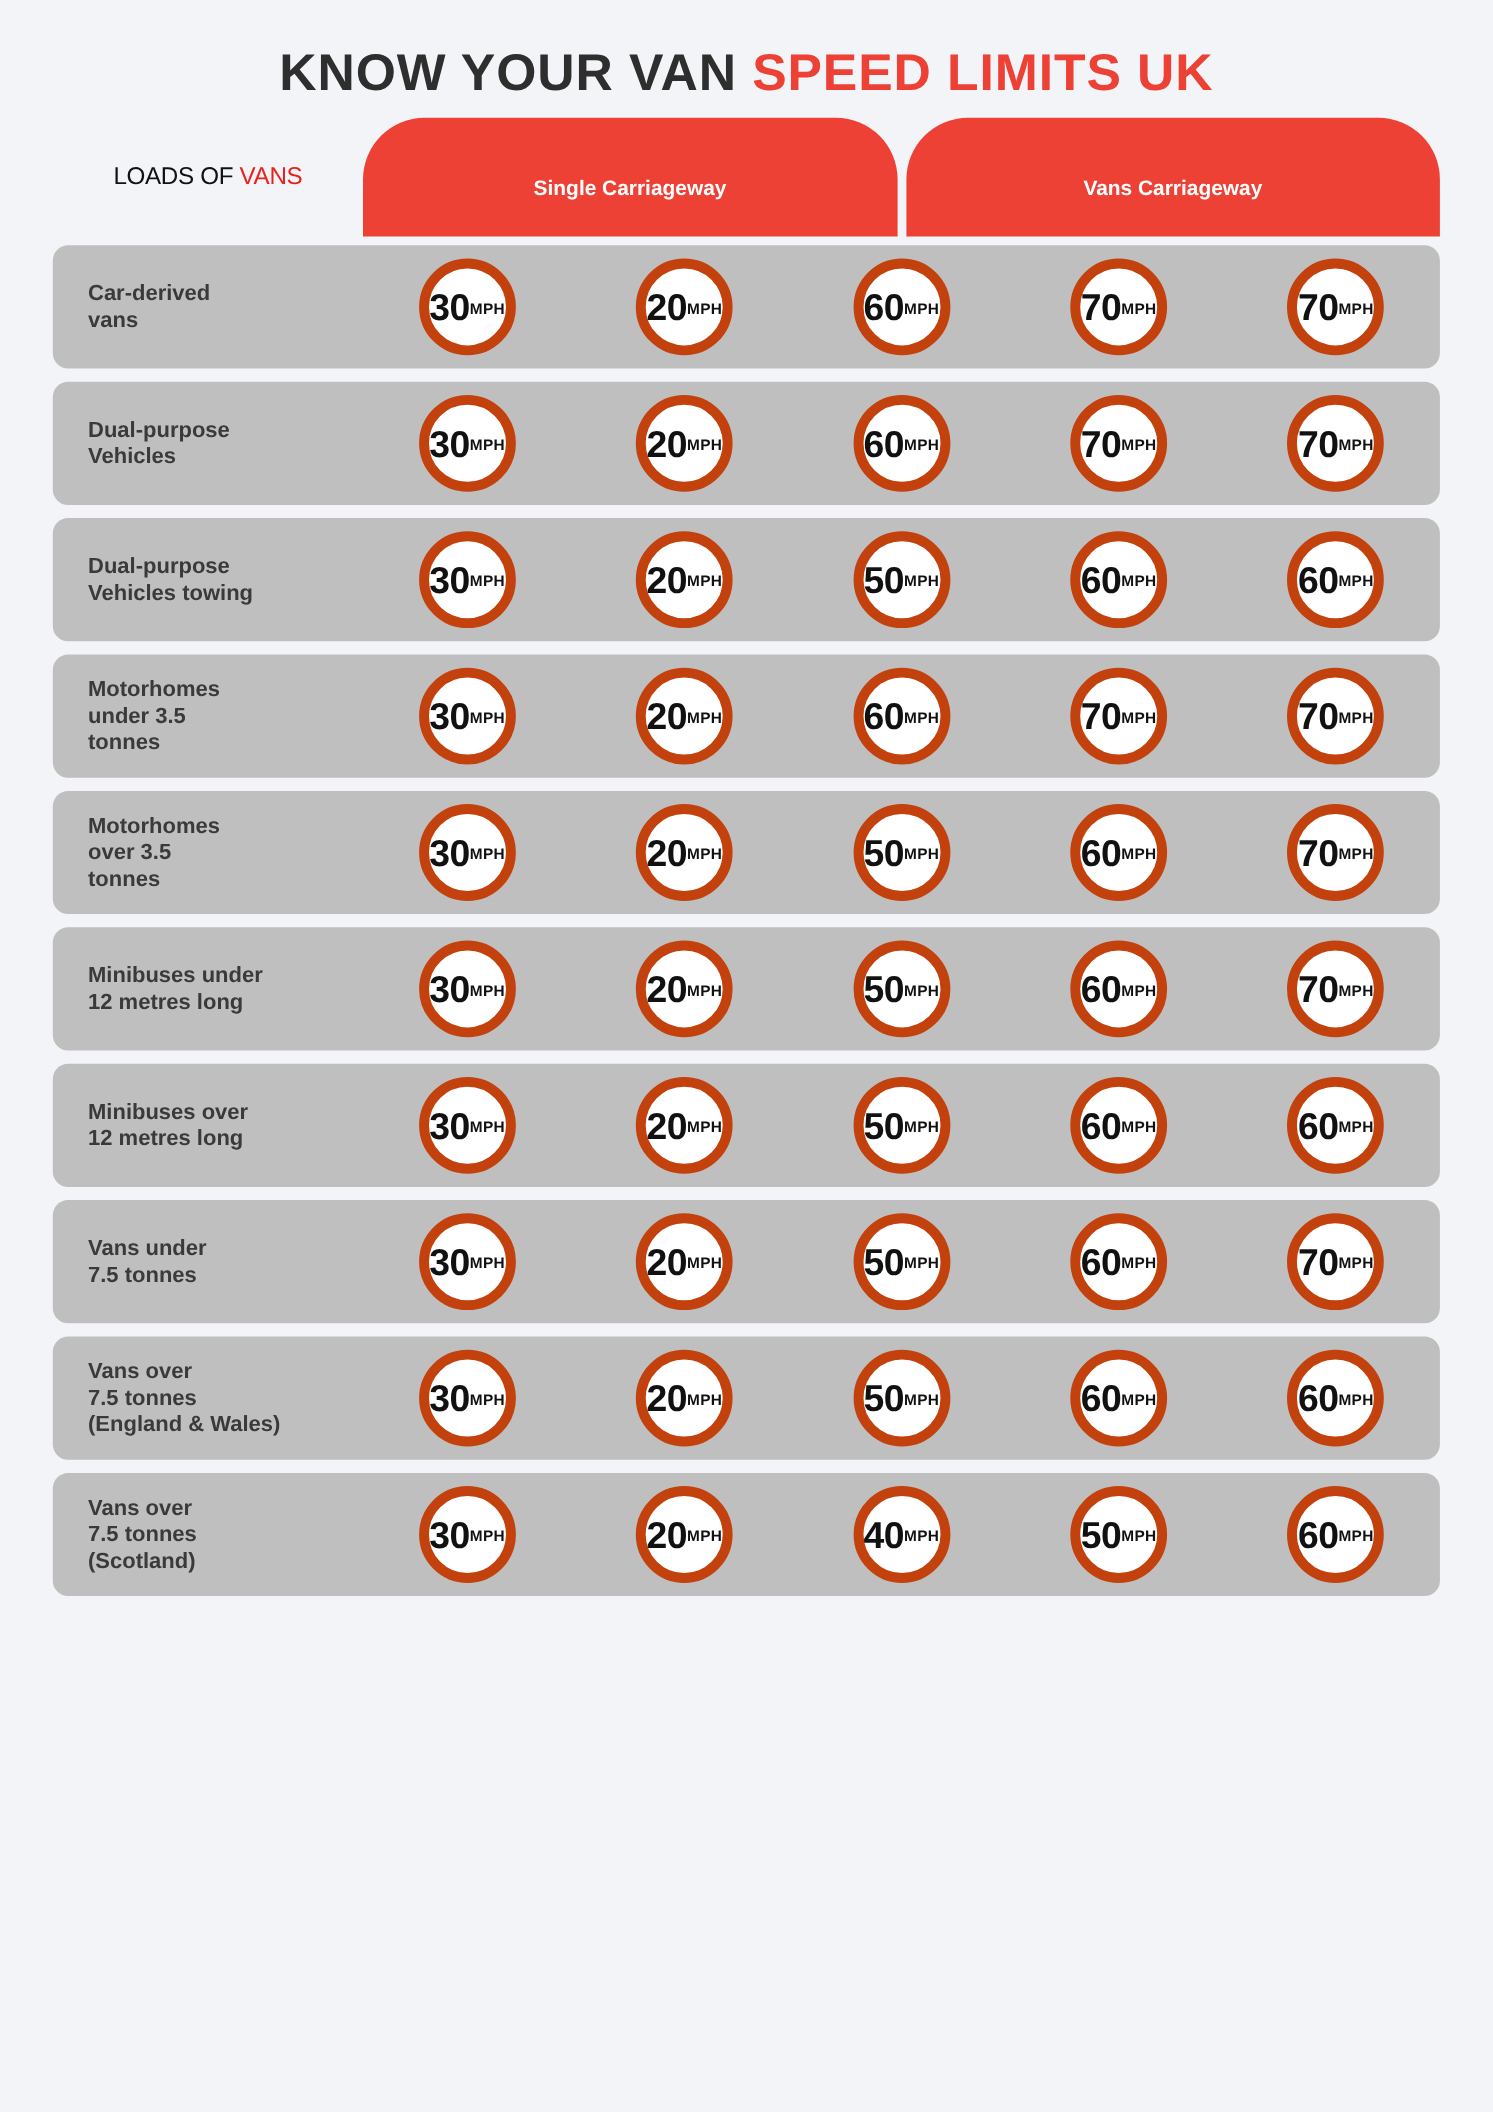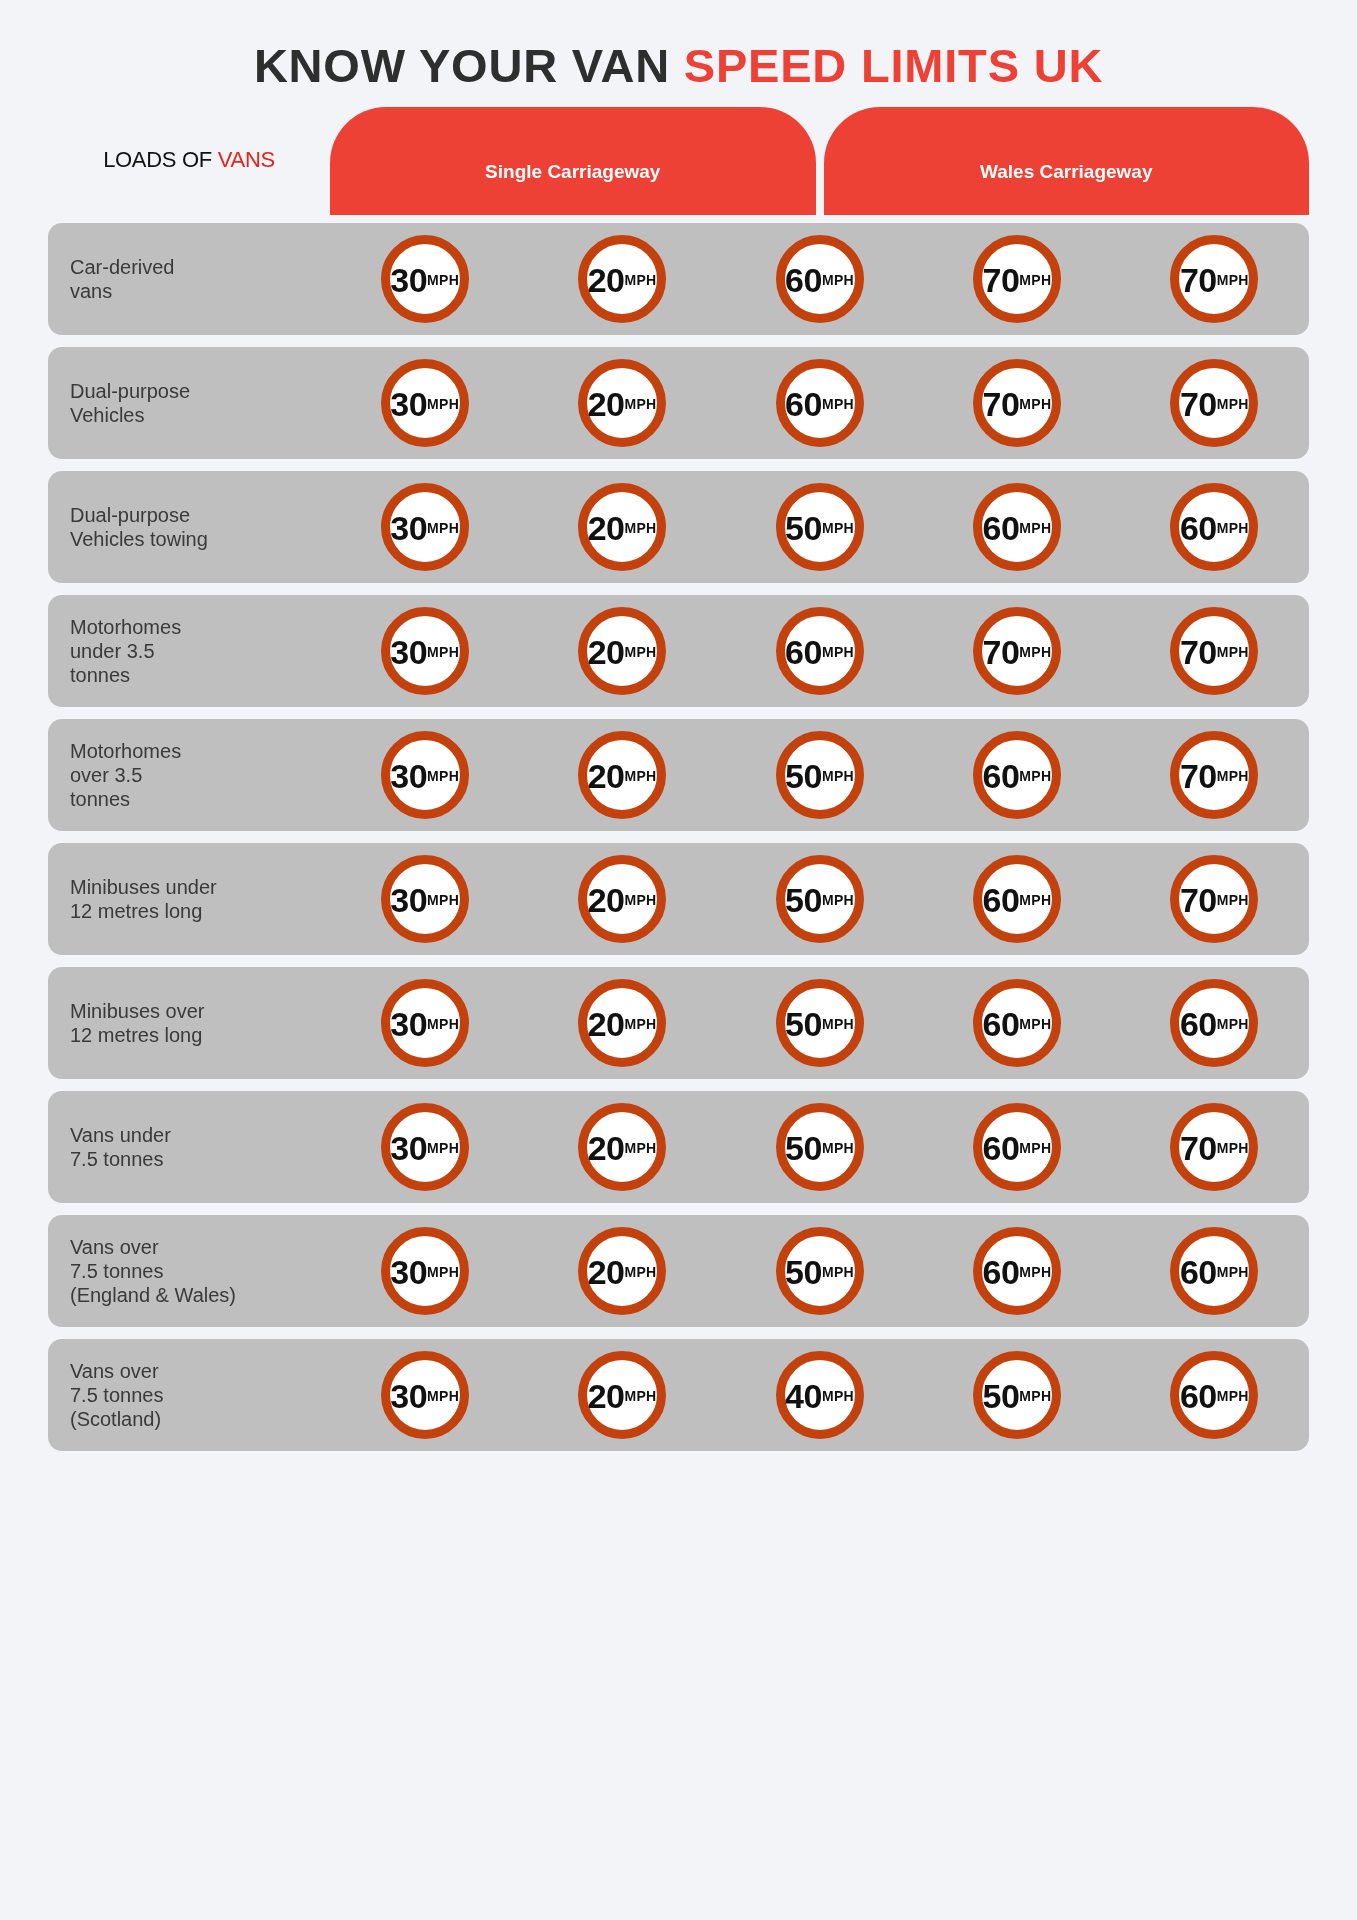--- a/index.html
+++ b/index.html
@@ -97,25 +97,25 @@
     display: flex;
     align-items: center;
     background: #bfbfbf;
     border-radius: 14px;
     height: 112px;
   }
 
   .row-label {
     width: 282px;
     flex: 0 0 282px;
-    padding-left: 22px;
+    padding-left: 32px;
     padding-right: 10px;
     color: #3a3a3a;
     font-size: 20px;
-    font-weight: 400;
+    font-weight: 700;
     line-height: 1.2;
     white-space: pre-line;
   }
 
   .row-cells {
     display: flex;
     flex: 1 1 auto;
     align-items: center;
     gap: 8px;
   }
@@ -164,21 +164,21 @@
     <h1 class="title"><span class="dark">KNOW YOUR VAN </span><span class="red">SPEED LIMITS UK</span></h1>
   </div>
 
   <div class="header-band">
 
     <div class="logo"><span class="blk">LOADS OF </span><span class="red">VANS</span></div>
 
     <div class="head-cells">
       <div class="head-cell">Single
 Carriageway</div>
-      <div class="head-cell">Wales
+      <div class="head-cell">Vans
 Carriageway</div>
     </div>
   </div>
 
   <div class="rows" id="rows-container">
       <div class="row">
         <div class="row-label">Car-derived
 vans</div>
         <div class="row-cells">
           <div class="cell">

